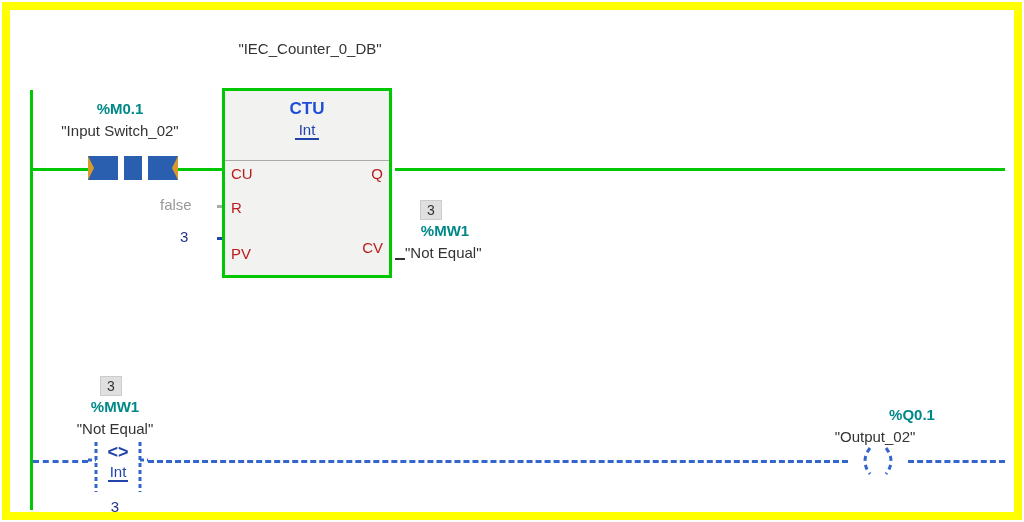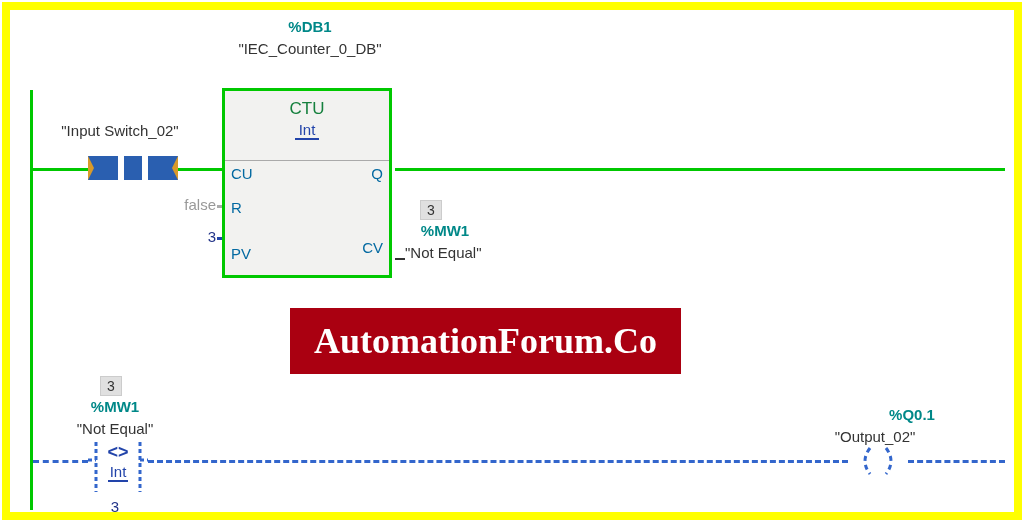--- a/index.html
+++ b/index.html
@@ -57,29 +57,29 @@
     height: 190px;
     background: #f2f2f0;
     border: 3px solid #00c800;
   }
   .ctu-header {
     height: 70px;
     border-bottom: 1px solid #aaa;
     text-align: center;
     padding-top: 8px;
   }
-  .ctu-title { color: #15803d; font-weight: normal; font-size: 17px; }
+  .ctu-title { color: #1d4ed8; font-weight: bold; font-size: 17px; }
   .ctu-type { color: #2244aa; font-size: 15px; border-bottom: 2px solid #2244aa; display: inline-block; margin-top: 2px; padding: 0 4px; }
   .ctu-body { position: relative; height: 120px; }
-  .pin-l, .pin-r { position: absolute; font-size: 15px; color: #0369a1; }
+  .pin-l, .pin-r { position: absolute; font-size: 15px; color: #b91c1c; }
   .pin-l { left: 6px; }
   .pin-r { right: 6px; }
 
   
-  .pin-val-l { position: absolute; text-align: right; font-size: 15px; }
+  .pin-val-l { position: absolute; font-size: 15px; }
   .gray { color: #999; }
   .darkblue { color: #223388; }
 
   
   .watermark {
     position: absolute;
     background: #aa0011;
     color: #fff;
     font-family: "Times New Roman", serif;
     font-weight: bold;
@@ -113,37 +113,37 @@
 
 </style>
 </head>
 <body>
 
 <div class="outer-frame"></div>
 <div class="canvas">
 
   <div class="power-rail"></div>
 
+  <div class="addr-label" style="left:40px; top:90px; width:140px;">%M0.1</div>
   <div class="name-label" style="left:20px; top:112px; width:180px;">"Input Switch_02"</div>
 
   <div class="hline-g" style="left:23px; top:158px; width:55px;"></div>
 
   <div class="contact" style="left:78px; top:143px;">
     <svg viewBox="0 0 90 30">
       <rect x="0" y="3" width="90" height="24" fill="#2a5fb0"></rect>
       <rect x="30" y="0" width="6" height="30" fill="#fff"></rect>
       <rect x="54" y="0" width="6" height="30" fill="#fff"></rect>
       <polygon points="0,3 6,15 0,27" fill="#d99a2a"></polygon>
       <polygon points="90,3 84,15 90,27" fill="#d99a2a"></polygon>
     </svg>
   </div>
 
   <div class="hline-g" style="left:168px; top:158px; width:44px;"></div>
 
-  <div class="addr-label" style="left:230px; top:8px; width:140px;">%DB1</div>
   <div class="name-label" style="left:220px; top:30px; width:160px;">"IEC_Counter_0_DB"</div>
 
   <div class="ctu-block" style="left:212px; top:78px;">
     <div class="ctu-header">
       <div class="ctu-title">CTU</div>
       <span class="ctu-type">Int</span>
     </div>
     <div class="ctu-body">
       <span class="pin-l" style="top:4px;">CU</span>
       <span class="pin-l" style="top:38px;">R</span>
@@ -159,21 +159,20 @@
   <div class="pin-val-l darkblue" style="left:170px; top:218px; width:36px;">3</div>
   <div class="hline-seg" style="left:207px; top:227px; width:5px; background:#2244aa;"></div>
 
   <div class="hline-g" style="left:385px; top:158px; width:610px;"></div>
 
   <div class="val-box" style="left:410px; top:190px;">3</div>
   <div class="addr-label" style="left:395px; top:212px; width:80px;">%MW1</div>
   <div class="name-label" style="left:395px; top:234px; width:120px; text-align:left;">"Not Equal"</div>
   <div style="position:absolute; left:385px; top:248px; width:10px; height:2px; background:#333;"></div>
 
-  <div class="watermark" style="left:280px; top:298px;">AutomationForum.Co</div>
 
   <div class="val-box" style="left:90px; top:366px;">3</div>
   <div class="addr-label" style="left:55px; top:388px; width:100px;">%MW1</div>
   <div class="name-label" style="left:45px; top:410px; width:120px;">"Not Equal"</div>
 
   <div class="hline-d" style="left:23px; top:450px; width:55px;"></div>
 
   <div class="cmp" style="left:78px; top:432px;">
     <svg viewBox="0 0 60 70">
       <line x1="0" y1="18" x2="8" y2="18" stroke="#3366cc" stroke-width="3" stroke-dasharray="4 3"></line>

